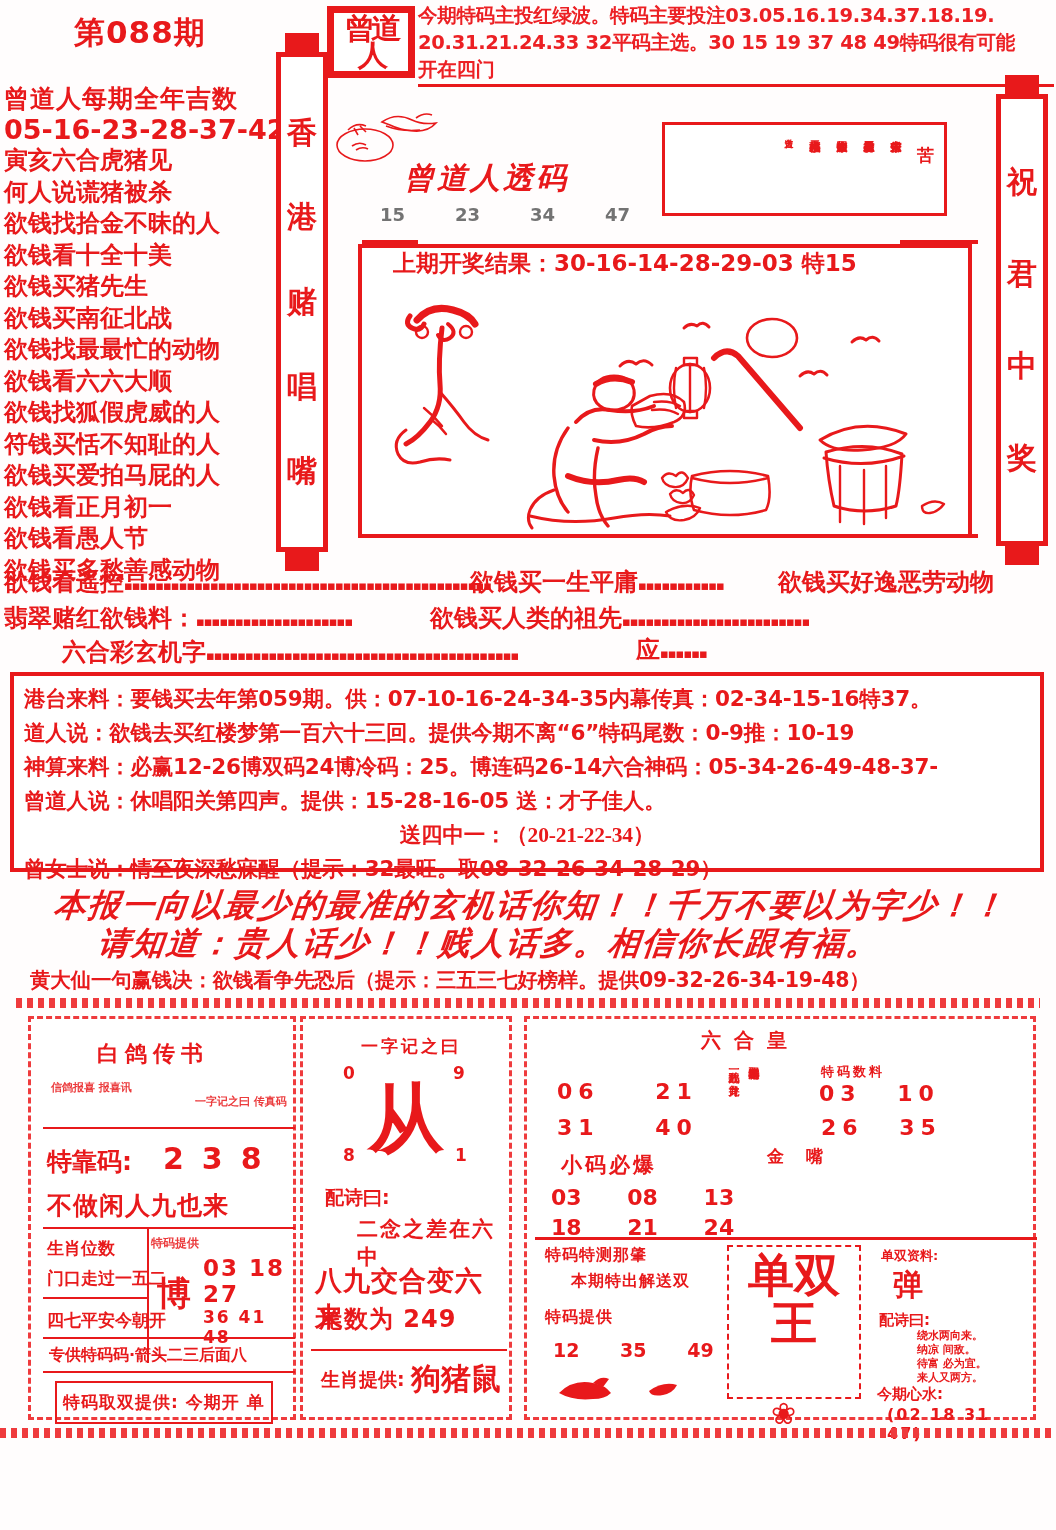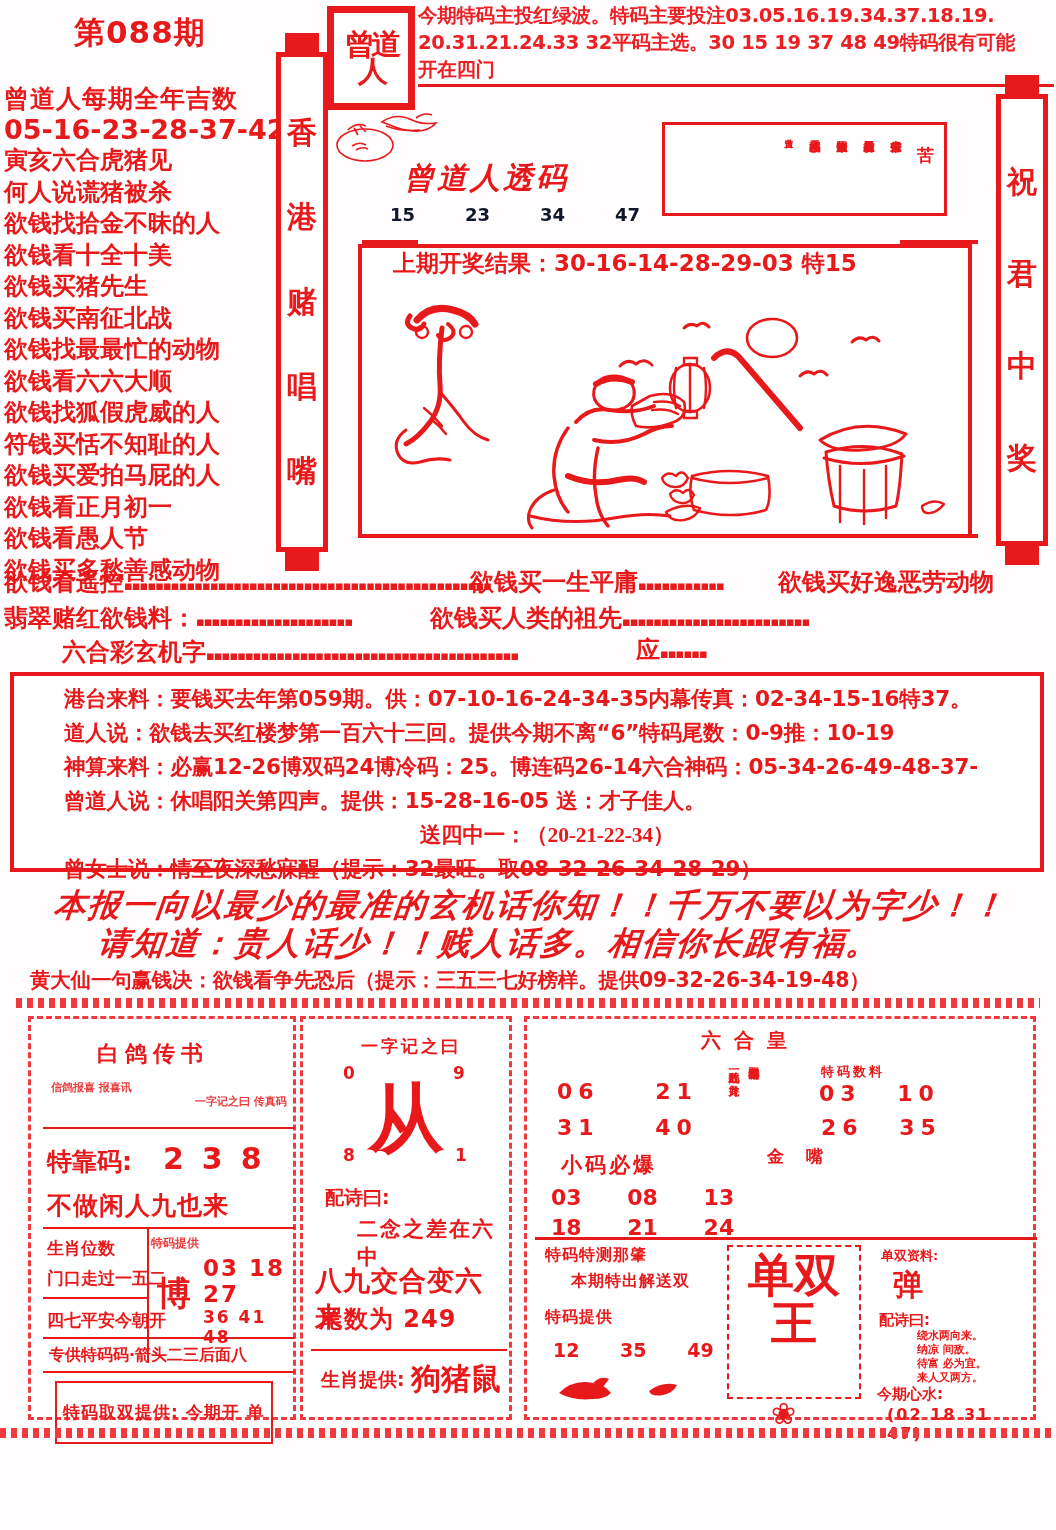--- a/index.html
+++ b/index.html
@@ -41,21 +41,21 @@
     font-weight: bold;
     line-height: 27px;
     letter-spacing: -0.3px;
     color: #ec2024;
   }
   #top-notice div { white-space: nowrap; }
 
   
   #seal {
     left: 327px; top: 6px;
-    width: 88px; height: 104px;
+    width: 88px; height: 72px;
     border: 7px solid #e8191b;
     box-sizing: border-box;
     display: flex;
     align-items: center;
     justify-content: center;
     background: #fff;
   }
   #seal .seal-inner {
     font-size: 29px;
     line-height: 27px;
@@ -136,27 +136,27 @@
   
   #art-title {
     left: 404px; top: 158px;
     font-size: 30px;
     font-weight: bold;
     font-style: italic;
     letter-spacing: 3px;
     font-family: "DejaVu Serif", "Liberation Serif", serif;
   }
   #art-nums {
-    left: 390px; top: 204px;
+    left: 380px; top: 204px;
     width: 250px;
     display: flex;
     justify-content: space-between;
     font-size: 18px;
     font-weight: bold;
-    color: #0f172a;
+    color: #737373;
   }
 
   
   #crane-deco {
     left: 330px; top: 100px;
     width: 130px; height: 80px;
   }
 
   
   #poem-box {
@@ -242,21 +242,20 @@
     background: #fff;
     padding: 6px 10px 0 10px;
   }
   #info-box .info-line {
     font-size: 21.5px;
     font-weight: bold;
     line-height: 34px;
     white-space: nowrap;
     letter-spacing: -0.2px;
     color: #e8191b;
-    margin-left: 40px;
   }
   #info-box .info-line.center { text-align: center; font-family: Liberation Serif, serif; }
 
   
   .brush {
     position: absolute;
     font-family: "DejaVu Serif", "Liberation Serif", serif;
     font-weight: bold;
     font-style: italic;
     color: #e8191b;
@@ -309,21 +308,21 @@
   .lp-cell-a { position: absolute; left: 12px; top: 214px; font-size: 17px; font-weight: bold;}
   .lp-cell-b { position: absolute; left: 12px; top: 244px; font-size: 17px; font-weight: bold;}
   .lp-cell-c { position: absolute; left: 12px; top: 286px; font-size: 17px; font-weight: bold;}
   .lp-cell-d { position: absolute; left: 14px; top: 322px; font-size: 16px; font-weight: bold;}
   .lp-big-bo { position: absolute; left: 122px; top: 248px; font-size: 34px; font-weight: bold;
                font-family: "DejaVu Serif","Liberation Serif",serif; }
   .lp-hot-label { position: absolute; left: 116px; top: 212px; font-size: 12px; font-weight: bold; opacity:.85;}
   .lp-hot1 { position: absolute; left: 168px; top: 232px; font-size: 23px; font-weight: bold; letter-spacing: 2px;}
   .lp-hot2 { position: absolute; left: 168px; top: 284px; font-size: 17px; font-weight: bold; letter-spacing: 2px;}
   .lp-foot { position: absolute; left: 20px; top: 358px; font-size: 17px; font-weight: bold;
-             border: 2px solid #e8191b; padding: 18px 6px; letter-spacing: 1px;}
+             border: 2px solid #e8191b; padding: 8px 6px; letter-spacing: 1px;}
   .lp-vline { position:absolute; width:2px; background:#e8191b; }
 
   
   .mp-title { position:absolute; left: 54px; top: 12px; font-size: 17px; font-weight:bold; letter-spacing: 3px;
               font-family:"DejaVu Serif","Liberation Serif",serif; }
   .mp-corner { position:absolute; font-size: 17px; font-weight: bold; }
   .mp-big { position:absolute; left: 50%; top: 58px; transform: translateX(-50%);
             font-size: 76px; font-weight: bold; line-height: 76px;
             font-family:"DejaVu Serif","Liberation Serif",serif; }
   .mp-peiLabel { position:absolute; left: 18px; top: 162px; font-size: 19px; font-weight:bold;}

